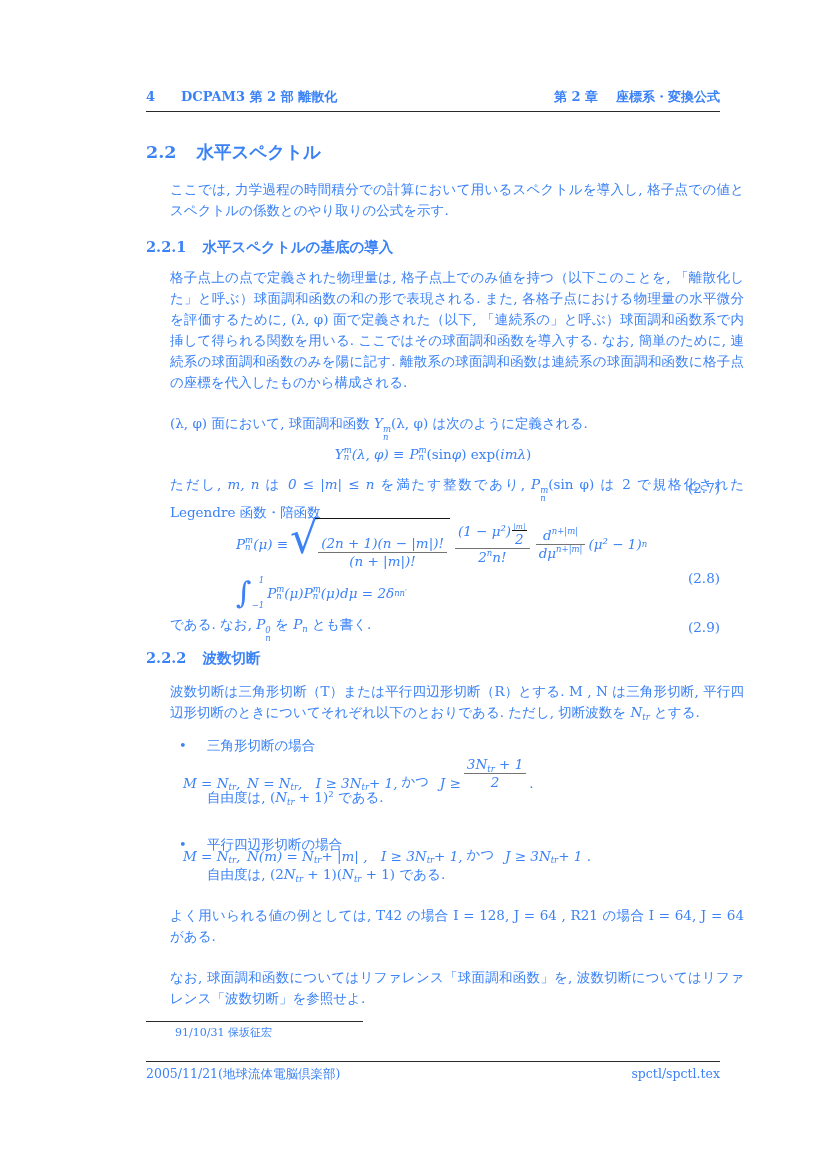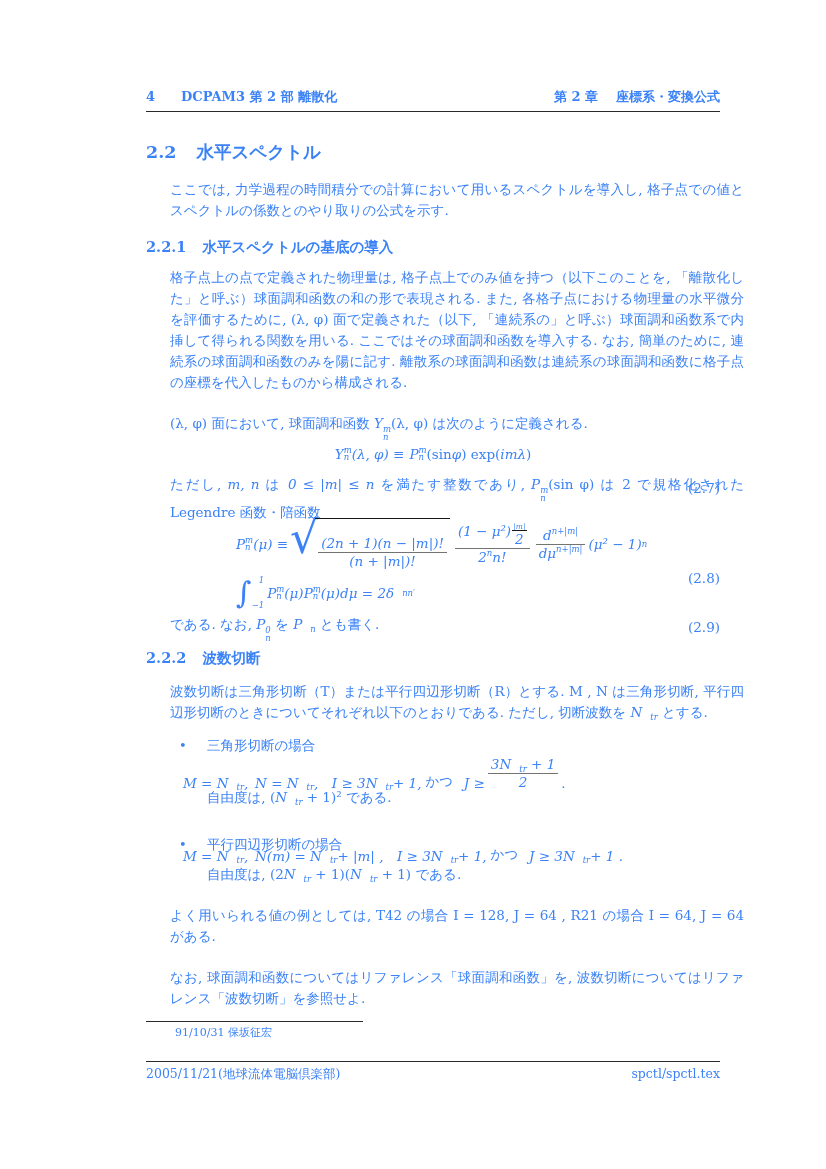--- a/index.html
+++ b/index.html
@@ -23,21 +23,21 @@
   .ssec{font-size:14.5px;font-weight:bold;}
   .ssec .num{margin-right:16px;}
 
   
   .math{font-family:"DejaVu Serif","Liberation Serif",serif;font-style:italic;}
   .it{font-style:italic;}
   .rm{font-style:normal;}
   .ss{display:inline-flex;flex-direction:column;justify-content:center;height:15px;
       vertical-align:-4px;text-align:left;}
   .ss span{display:block;font-size:8.5px;line-height:7.5px;font-style:italic;}
-  .sb{font-size:8.5px;font-style:italic;vertical-align:-3px;line-height:1;padding-left:8px;}
+  .sb{font-size:8.5px;font-style:italic;vertical-align:-3px;line-height:1;}
   .sp{font-size:8.5px;font-style:italic;vertical-align:6px;line-height:1;}
   .frac{display:inline-flex;flex-direction:column;vertical-align:middle;text-align:center;margin:0 3px;}
   .frac .fnum,.frac .fden{display:block;line-height:17px;padding:0 3px;font-size:13.5px;}
   .frac .fden{border-top:1px solid #737373;}
   .sfrac{display:inline-flex;flex-direction:column;vertical-align:7px;text-align:center;margin-left:1px;}
   .sfrac span{display:block;font-size:7.5px;line-height:7px;}
   .sfrac .fden{border-top:0.8px solid #161616;}
   .sqrt{display:inline-flex;align-items:flex-start;vertical-align:middle;margin:0 2px;}
   .sqrt .rad{font-size:44px;line-height:40px;font-style:normal;margin-right:-3px;}
   .sqrt .sqbody{border-top:1.2px solid #161616;padding-top:16px;display:inline-block;}

